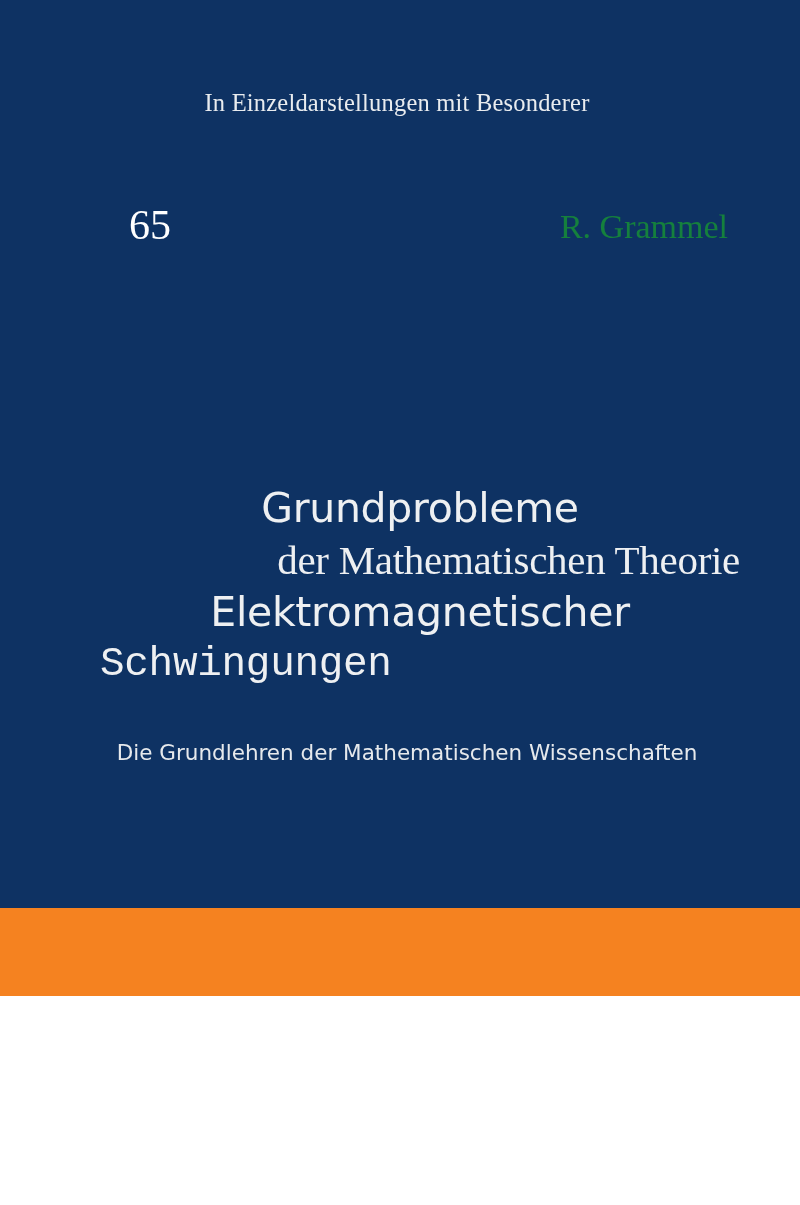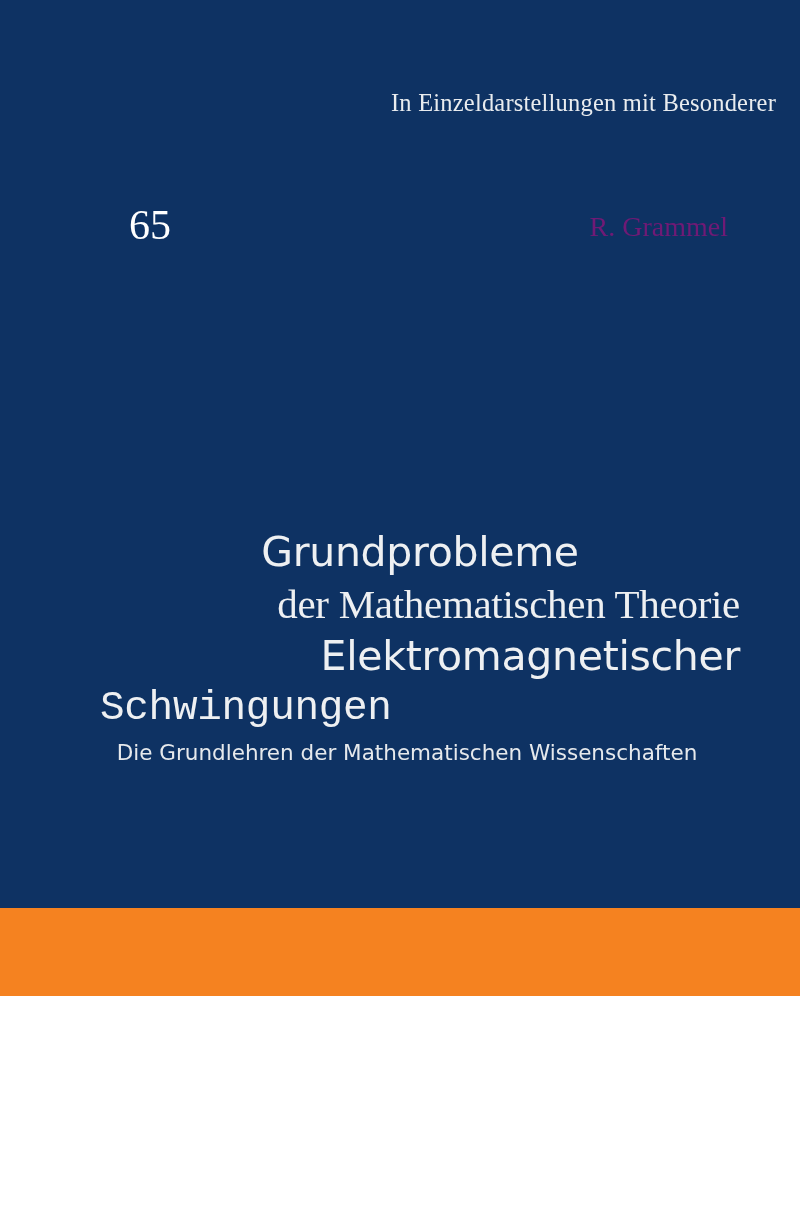--- a/index.html
+++ b/index.html
@@ -25,26 +25,27 @@
     width: 800px;
     height: 908px;
     background: #0e3263;
   }
   
   .series-block {
     position: absolute;
     left: 0;
     top: 86px;
     width: 776px;
-    text-align: right;
+    text-align: center;
     color: #e9ecef;
     font-family: "Liberation Serif", serif;
     font-size: 24.5px;
     line-height: 34px;
     letter-spacing: 0.2px;
+    padding-left: 9px;
   }
   .series-line {
     display: block;
     white-space: nowrap;
   }
   
   .volume-number {
     position: absolute;
     left: 60px;
     top: 200px;
@@ -54,48 +55,47 @@
     font-family: "Liberation Serif", serif;
     font-size: 42px;
     line-height: 50px;
   }
   
   .author {
     position: absolute;
     right: 72px;
     top: 204px;
     text-align: right;
-    color: #701a75;
+    color: #15803d;
     font-family: "Liberation Serif", serif;
-    font-size: 28px;
+    font-size: 34px;
     line-height: 46px;
     white-space: nowrap;
     margin-left: 24px;
   }
   
   .title-block {
     position: absolute;
     left: 100px;
     top: 482px;
     width: 640px;
     color: #eef0f2;
     font-family: "DejaVu Sans", sans-serif;
     font-weight: 400;
     font-size: 41px;
     line-height: 52px;
     letter-spacing: -0.3px;
-    margin-top: 44px;
   }
   .title-line {
     display: block;
     white-space: nowrap;
   }
   .title-line.l1 { text-align: center; }
   .title-line.l2 { text-align: right; font-family: Liberation Serif, serif; }
-  .title-line.l3 { text-align: right; }
+  .title-line.l3 { text-align: center; }
   .title-line.l4 { text-align: left; font-family: Liberation Mono, monospace; }
   
   .subtitle {
     position: absolute;
     left: 7px;
     top: 738px;
     width: 800px;
     text-align: center;
     color: #e6e9ec;
     font-family: "DejaVu Sans", sans-serif;

